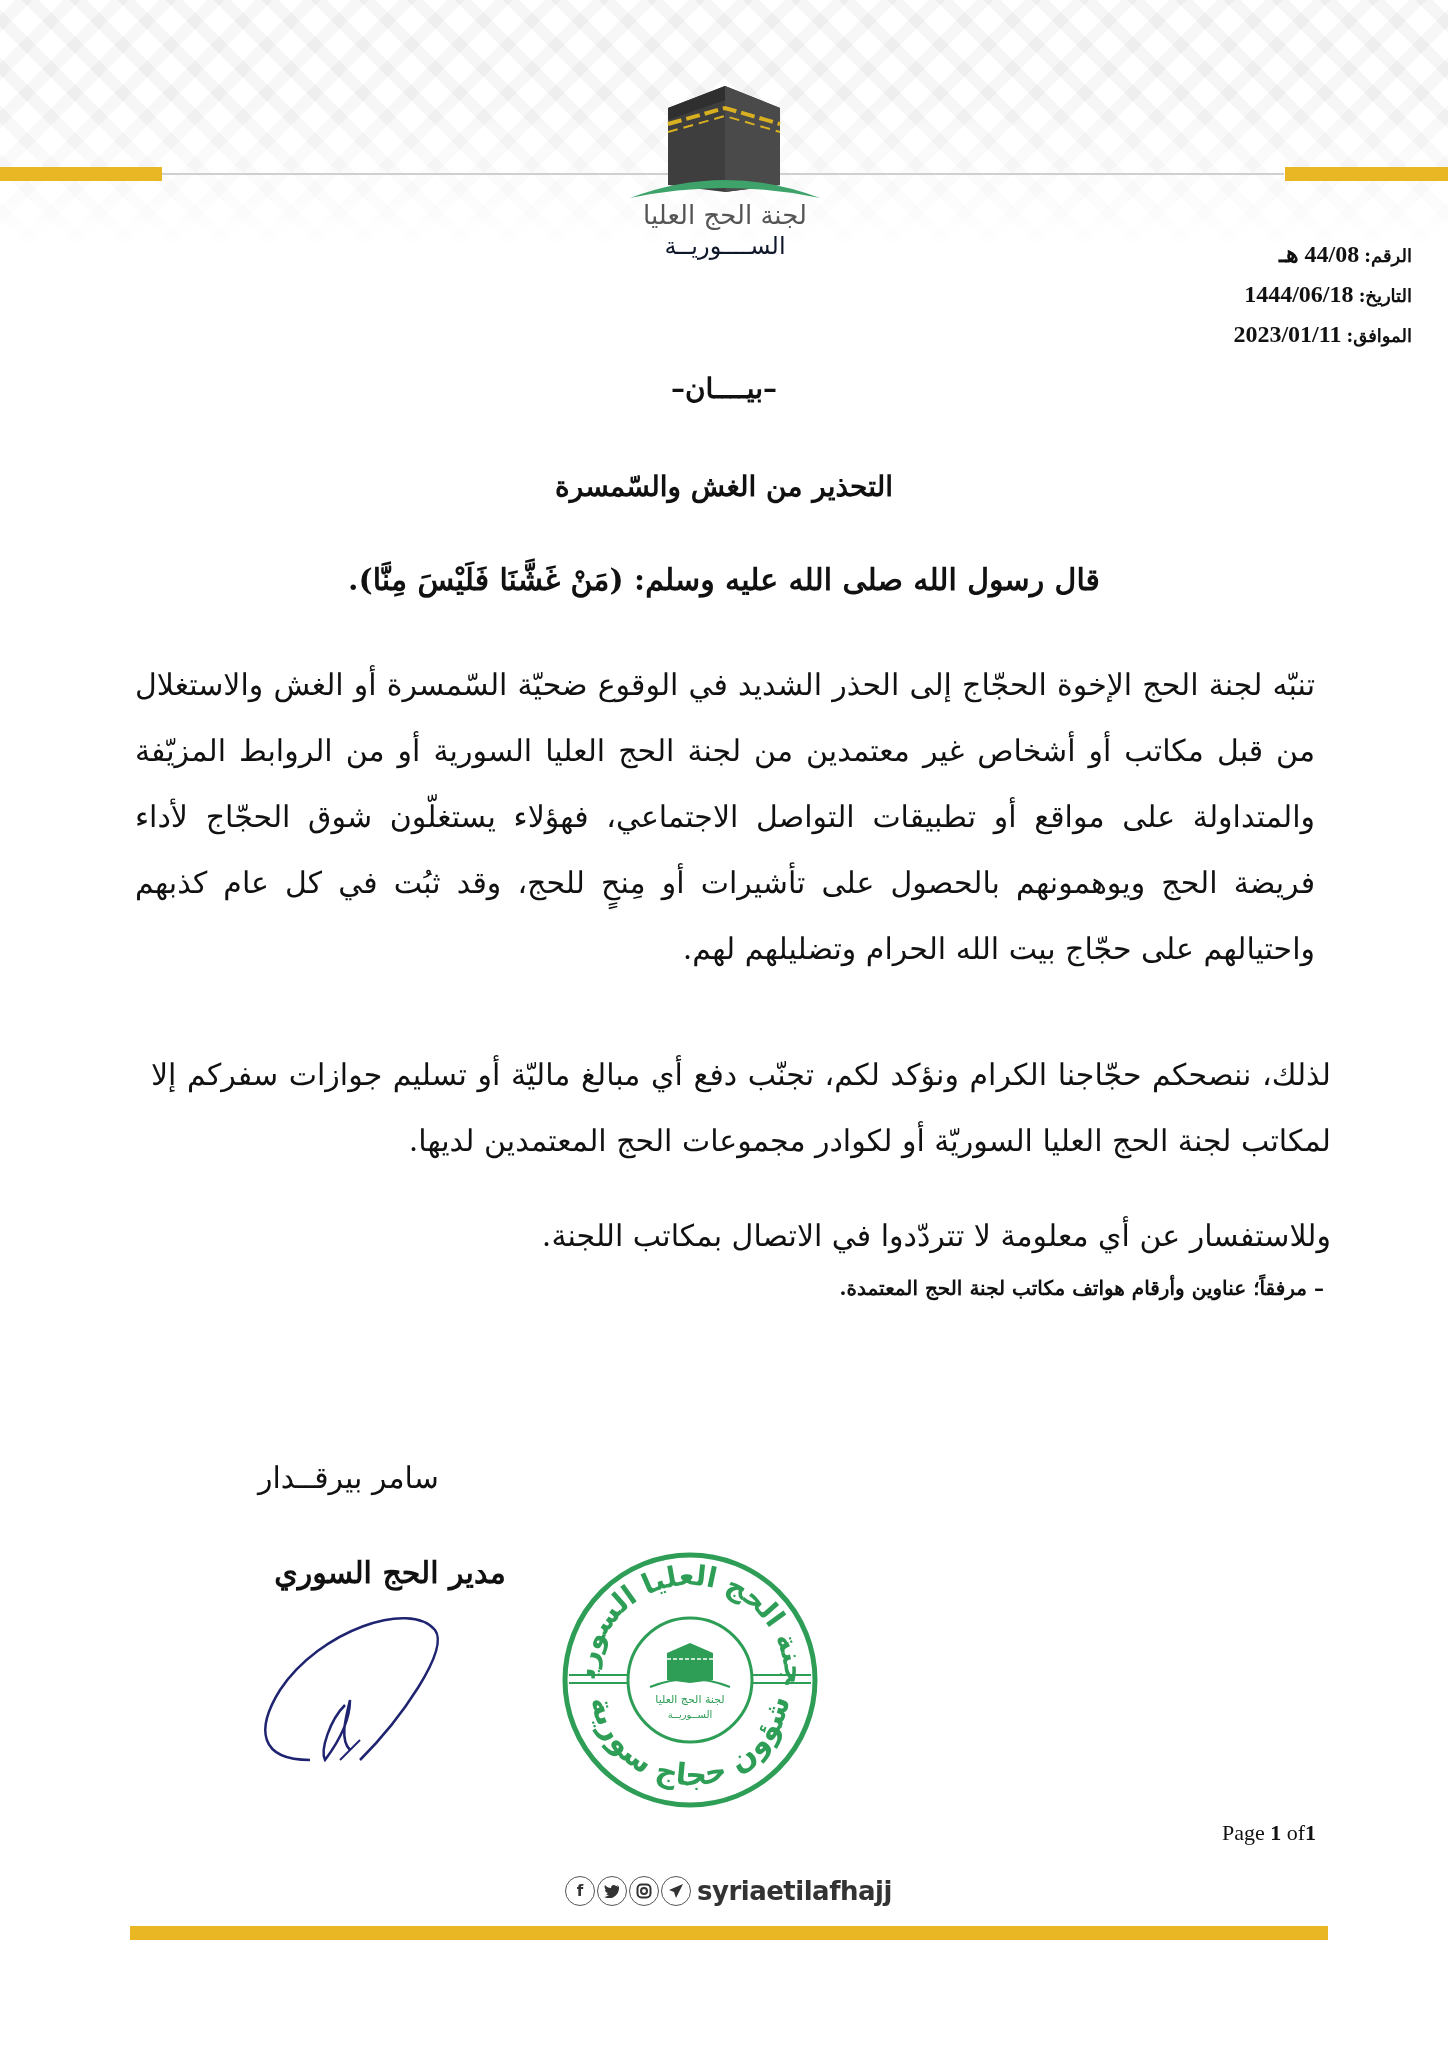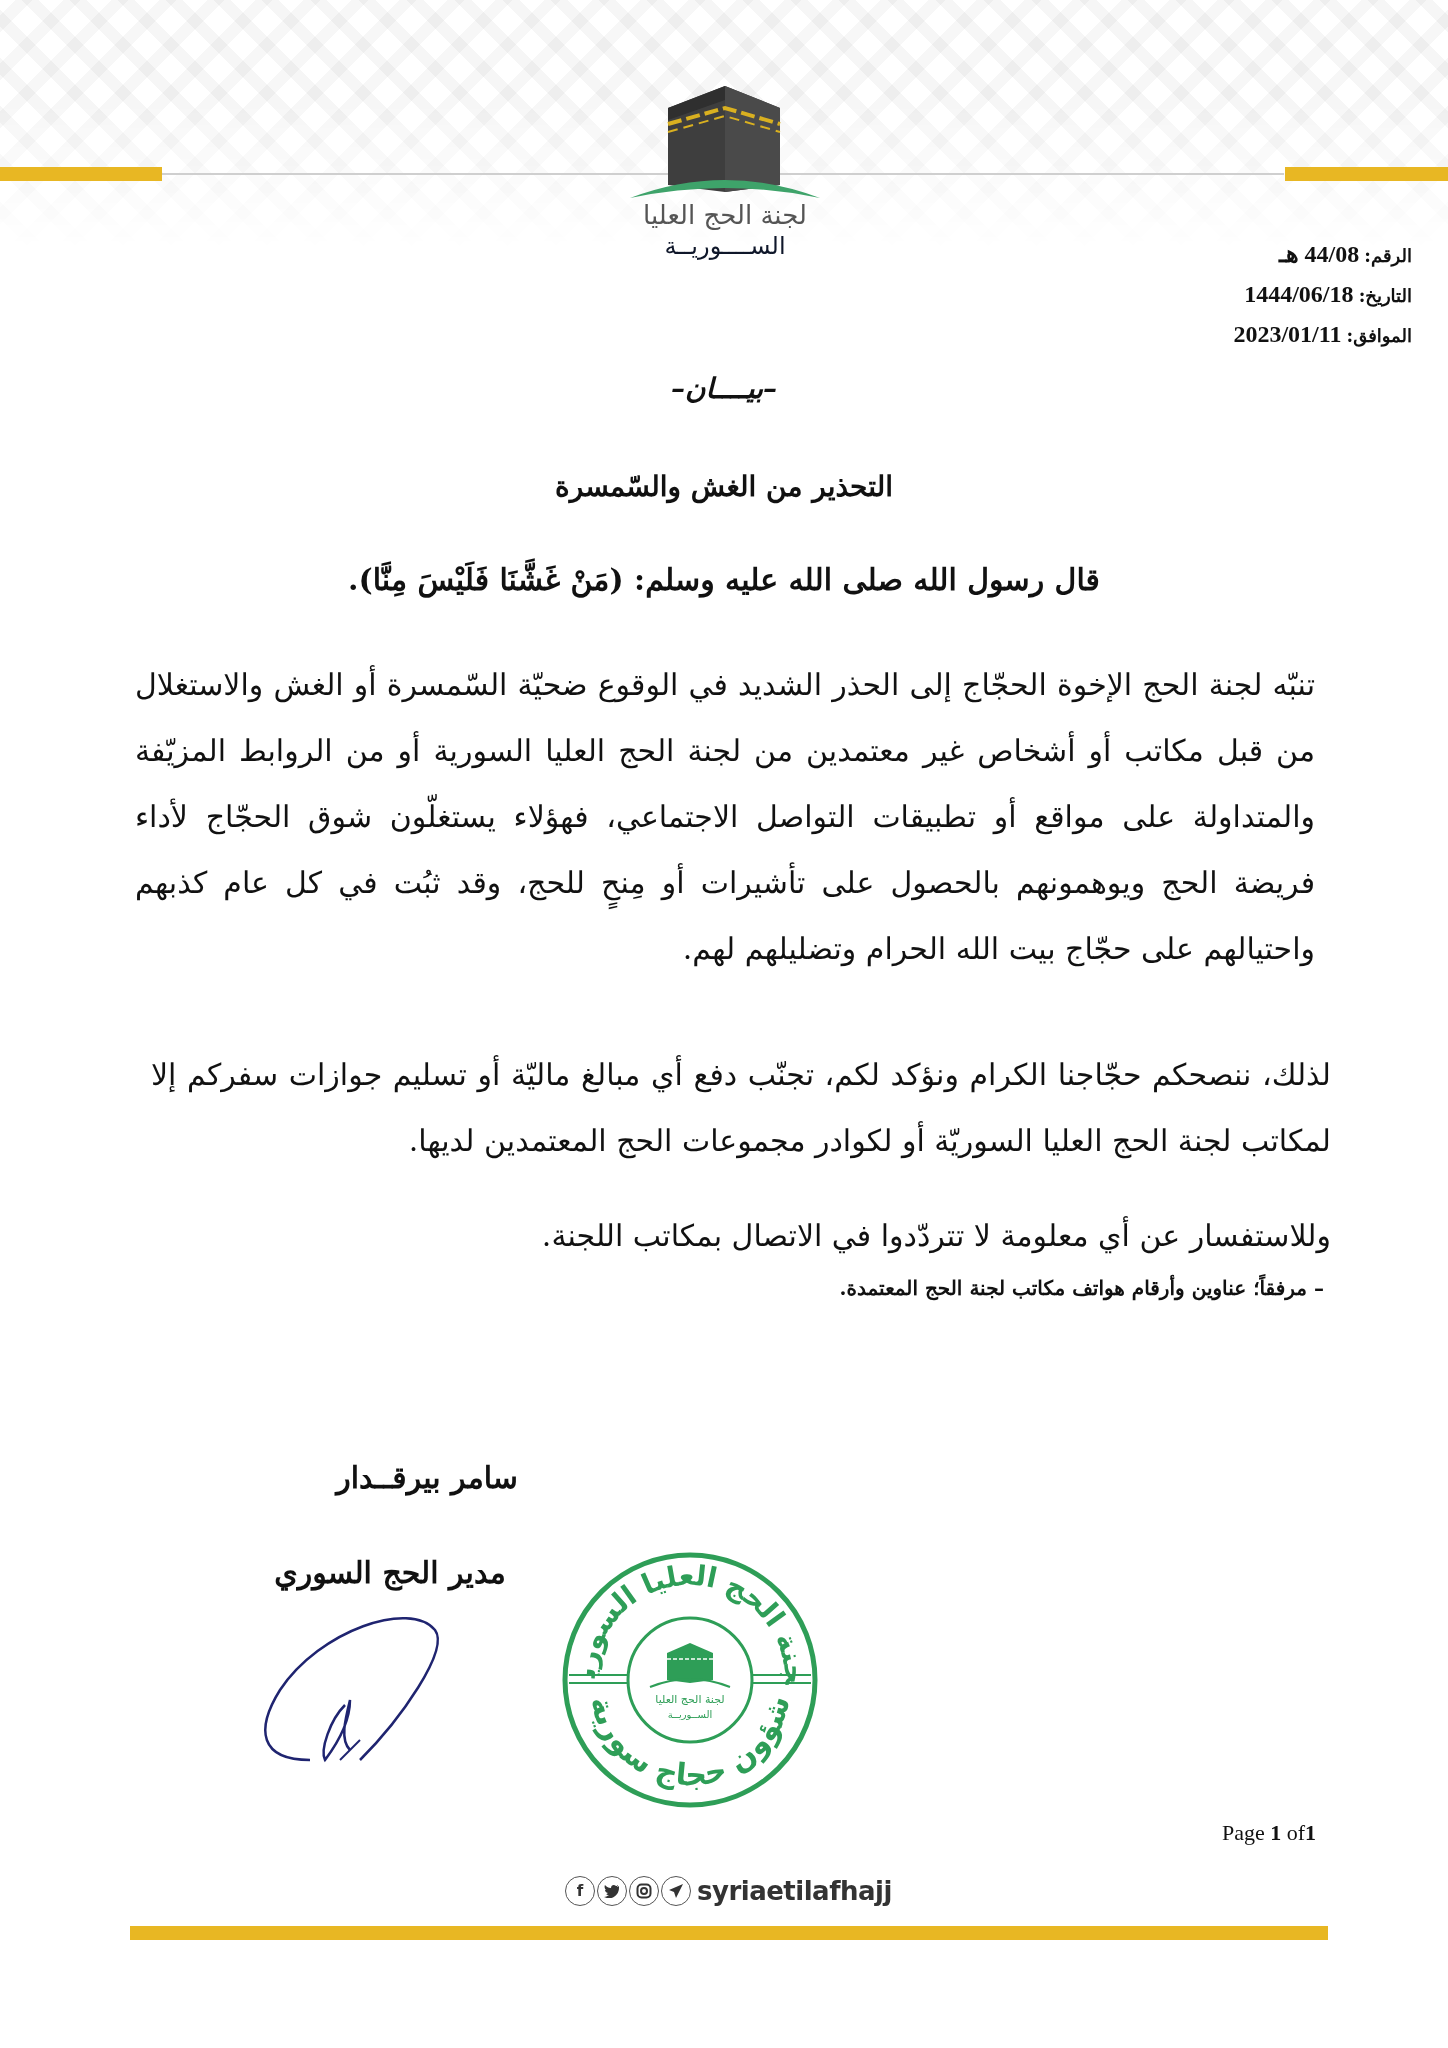--- a/index.html
+++ b/index.html
@@ -25,36 +25,36 @@
     font-family: "DejaVu Sans", sans-serif; font-size: 26px; color: #555; direction: rtl; }
   .logo-text2 { position: absolute; left: 0; top: 152px; width: 210px; text-align: center;
     font-family: "DejaVu Sans", sans-serif; font-size: 24px; color: #0f172a; direction: rtl; letter-spacing: 6px; }
 
   .meta { position: absolute; right: 36px; top: 234px; direction: rtl; text-align: right; }
   .meta-row { height: 40px; line-height: 40px; white-space: nowrap; }
   .meta-label { font-size: 18px; font-weight: bold; }
   .meta-value { font-size: 24px; font-weight: bold; font-family: "Liberation Serif", serif; }
 
   .doc-type { position: absolute; left: 0; width: 1448px; top: 372px; text-align: center;
-    font-size: 28px; font-weight: bold; direction: rtl; font-style: italic; }
+    font-size: 28px; font-weight: bold; direction: rtl; }
   .doc-title { position: absolute; left: 0; width: 1448px; top: 470px; text-align: center;
     font-size: 28px; font-weight: bold; direction: rtl; }
   .hadith { position: absolute; left: 0; width: 1448px; top: 562px; text-align: center;
     font-size: 30px; font-weight: bold; direction: rtl; }
 
   .body-text { position: absolute; left: 135px; width: 1180px; direction: rtl; text-align: justify;
     font-family: "DejaVu Serif", serif; font-size: 30px; line-height: 66px; text-align-last: right; }
   .p1 { top: 652px; }
   .p2 { top: 1026px; }
   .p3 { top: 1187px; }
   .attach { position: absolute; right: 124px; top: 1276px; direction: rtl;
     font-size: 20px; font-weight: bold; }
 
-  .sig-name { position: absolute; left: 258px; top: 1460px; width: 260px; text-align: right;
-    font-size: 30px; font-weight: bold; direction: rtl; }
+  .sig-name { position: absolute; left: 258px; top: 1460px; width: 260px; text-align: left;
+    font-size: 30px; font-weight: normal; direction: rtl; }
   .sig-title { position: absolute; left: 240px; top: 1555px; width: 300px; text-align: center;
     font-size: 30px; font-weight: bold; direction: rtl; }
   .signature { position: absolute; left: 250px; top: 1610px; width: 220px; height: 160px; }
 
   .stamp { position: absolute; left: 555px; top: 1545px; width: 270px; height: 270px; }
 
   .page-num { position: absolute; right: 132px; top: 1820px;
     font-family: Liberation Serif, serif; font-size: 22px; color: #111; }
   .page-num b { font-weight: bold; }
 

